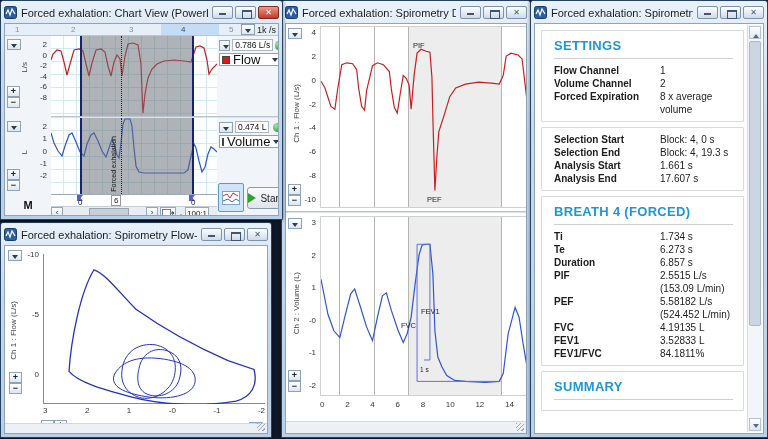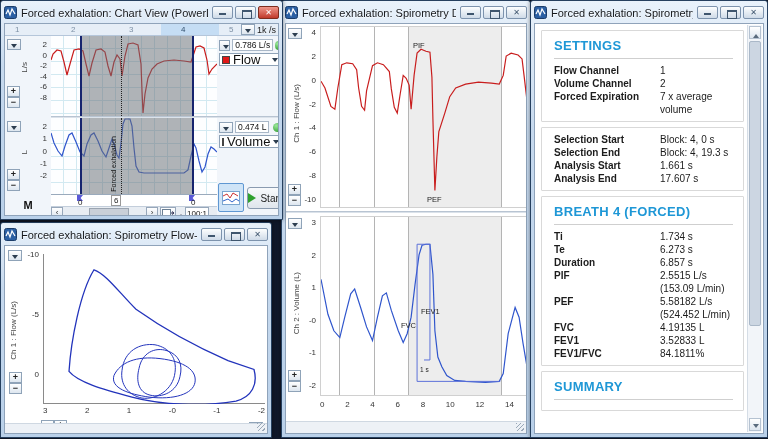--- a/index.html
+++ b/index.html
@@ -412,21 +412,21 @@
             <div class="rrow">
               <span class="rl">Flow Channel</span>
               <span class="rv">1</span>
             </div>
             <div class="rrow">
               <span class="rl">Volume Channel</span>
               <span class="rv">2</span>
             </div>
             <div class="rrow">
               <span class="rl">Forced Expiration</span>
-              <span class="rv">7 x average volume</span>
+              <span class="rv">8 x average volume</span>
             </div>
           </div>
       </div>
       <div class="sect">
         <div>
             <div class="rrow">
               <span class="rl">Selection Start</span>
               <span class="rv">Block: 4, 0 s</span>
             </div>
             <div class="rrow">

